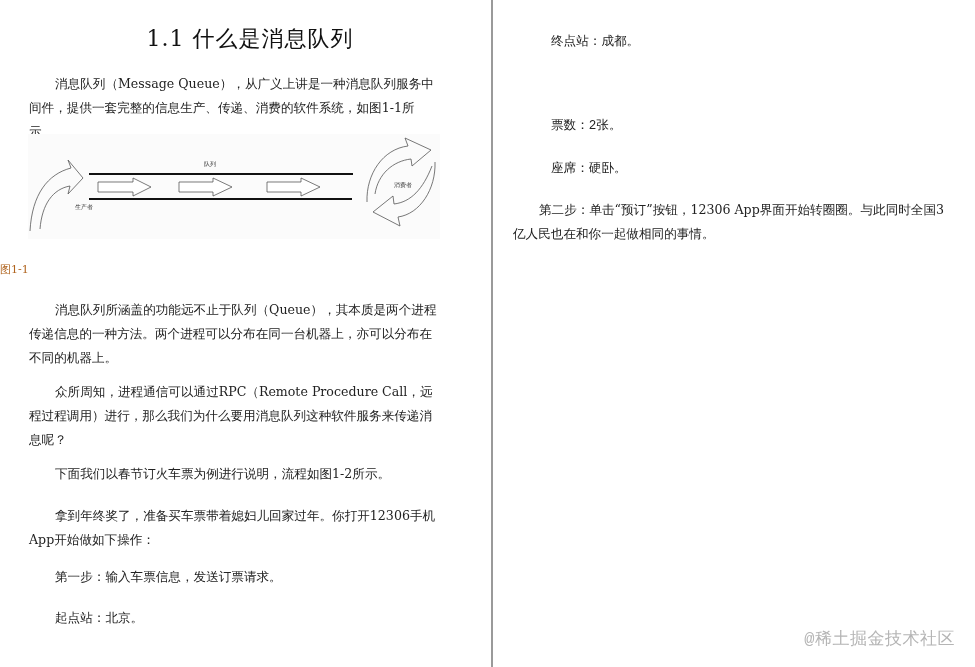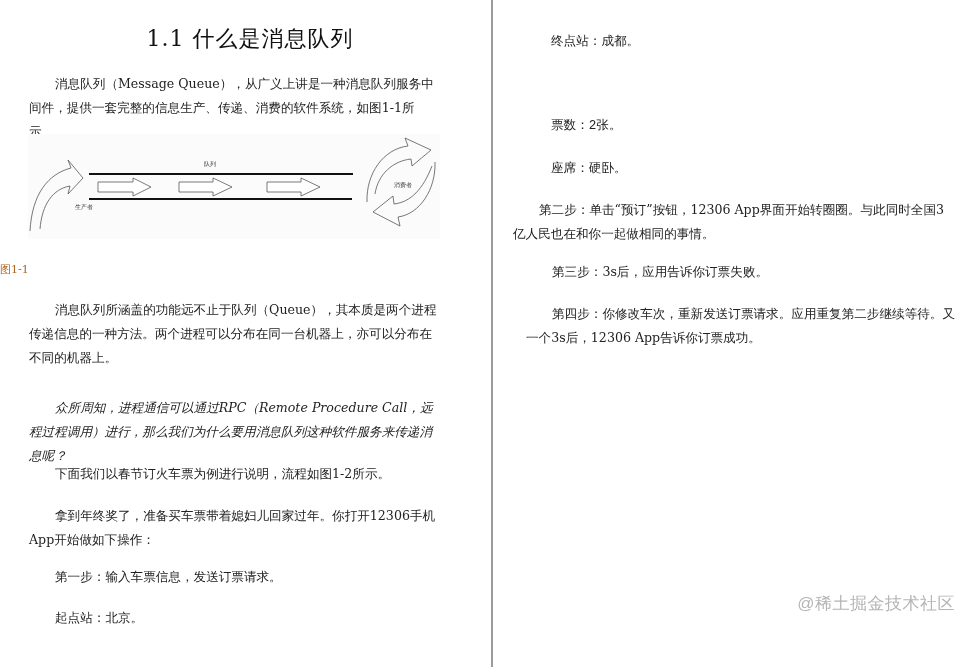--- a/index.html
+++ b/index.html
@@ -9,21 +9,21 @@
   .page-left { left:0; width:491px; }
   .page-right { left:493px; width:482px; }
   .divider { position:absolute; left:491px; top:0; width:2px; height:667px; background:#9a9a9a; }
   .title { position:absolute; left:0; width:500px; top:12px; text-align:center;
            font-size:22px; letter-spacing:1px; color:#111; }
   .para { position:absolute; font-size:12.6px; line-height:24px; color:#222; }
   .para .indent { display:inline-block; width:26px; }
   .figure { position:absolute; left:28px; top:122px; width:412px; height:105px; background:#fbfbfb; }
   .fig-caption { position:absolute; left:0; width:500px; top:250px; text-align:left;
                  font-size:11px; color:#b0641e; }
-  .watermark { position:absolute; right:20px; top:592px; font-family:Liberation Sans, sans-serif;
+  .watermark { position:absolute; right:20px; top:627px; font-family:Liberation Mono, monospace;
                font-size:17px; color:#b5b5b5; letter-spacing:0.5px; }
   .fig-label { font-family:"DejaVu Sans","Liberation Sans",sans-serif; font-size:6px; fill:#333; }
 </style>
 </head>
 <body>
 
 <div class="page page-left">
   <div class="title">1.1 什么是消息队列</div>
 
   <div class="para" style="left:29px; top:60px; width:410px;">
@@ -49,21 +49,21 @@
       <text x="366" y="53" class="fig-label">消费者</text>
     </svg>
   </div>
 
   <div class="fig-caption">图1-1</div>
 
   <div class="para" style="left:29px; top:286px; width:410px;">
     <span class="indent"></span><span>消息队列所涵盖的功能远不止于队列（Queue），其本质是两个进程传递信息的一种方法。两个进程可以分布在同一台机器上，亦可以分布在不同的机器上。</span>
   </div>
 
-  <div class="para" style="left:29px; top:384px; width:410px;font-style:italic;">
+  <div class="para" style="left:29px; top:368px; width:410px;">
     <span class="indent"></span><span>众所周知，进程通信可以通过RPC（Remote Procedure Call，远程过程调用）进行，那么我们为什么要用消息队列这种软件服务来传递消息呢？</span>
   </div>
 
   <div class="para" style="left:29px; top:450px; width:420px;">
     <span class="indent"></span><span>下面我们以春节订火车票为例进行说明，流程如图1-2所示。</span>
   </div>
 
   <div class="para" style="left:29px; top:492px; width:410px;">
     <span class="indent"></span><span>拿到年终奖了，准备买车票带着媳妇儿回家过年。你打开12306手机App开始做如下操作：</span>
   </div>
@@ -85,21 +85,15 @@
   </div>
   <div class="para" style="left:58px; top:102px; width:400px;font-family:Liberation Mono, monospace;">
     <span>票数：2张。</span>
   </div>
   <div class="para" style="left:58px; top:144px; width:400px;">
     <span>座席：硬卧。</span>
   </div>
   <div class="para" style="left:20px; top:186px; width:432px;">
     <span class="indent"></span><span>第二步：单击“预订”按钮，12306 App界面开始转圈圈。与此同时全国3亿人民也在和你一起做相同的事情。</span>
   </div>
-  <div class="para" style="left:33px; top:248px; width:432px;">
-    <span class="indent"></span><span>第三步：3s后，应用告诉你订票失败。</span>
-  </div>
-  <div class="para" style="left:33px; top:290px; width:432px;">
-    <span class="indent"></span><span>第四步：你修改车次，重新发送订票请求。应用重复第二步继续等待。又一个3s后，12306 App告诉你订票成功。</span>
-  </div>
 </div>
 
 <div class="watermark">@稀土掘金技术社区</div>
 
 </body></html>

